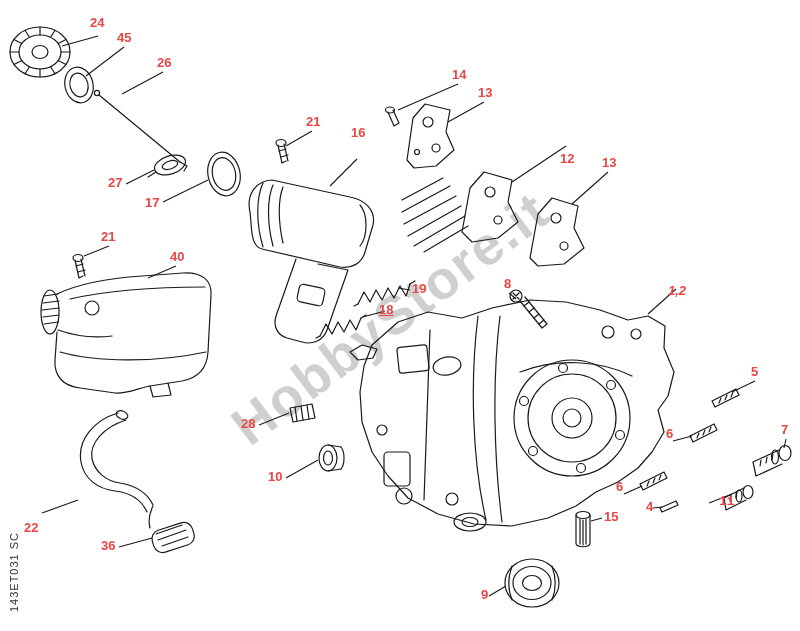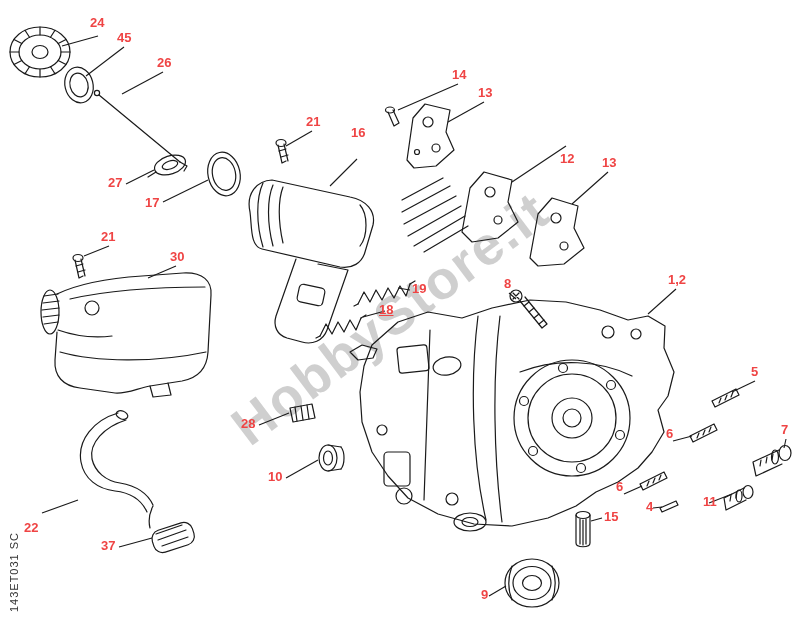--- a/index.html
+++ b/index.html
@@ -287,34 +287,34 @@
       <span class="part-label" style="left: 157px; top: 56px;">26</span>
       <span class="part-label" style="left: 452px; top: 68px;">14</span>
       <span class="part-label" style="left: 478px; top: 86px;">13</span>
       <span class="part-label" style="left: 306px; top: 115px;">21</span>
       <span class="part-label" style="left: 351px; top: 126px;">16</span>
       <span class="part-label" style="left: 560px; top: 144px; margin-top: 8px;">12</span>
       <span class="part-label" style="left: 602px; top: 156px;">13</span>
       <span class="part-label" style="left: 108px; top: 176px; text-align: center;">27</span>
       <span class="part-label" style="left: 145px; top: 196px;">17</span>
       <span class="part-label" style="left: 101px; top: 230px;">21</span>
-      <span class="part-label" style="left: 170px; top: 250px;">30</span>
+      <span class="part-label" style="left: 170px; top: 250px;">40</span>
       <span class="part-label" style="left: 412px; top: 282px;">19</span>
       <span class="part-label" style="left: 379px; top: 303px; text-decoration: underline;">18</span>
       <span class="part-label" style="left: 504px; top: 277px;">8</span>
-      <span class="part-label" style="left: 668px; top: 273px;">1,2</span>
+      <span class="part-label" style="left: 668px; top: 284px; font-style: italic;">1,2</span>
       <span class="part-label" style="left: 751px; top: 365px;">5</span>
       <span class="part-label" style="left: 666px; top: 427px;">6</span>
       <span class="part-label" style="left: 781px; top: 423px;">7</span>
       <span class="part-label" style="left: 241px; top: 417px;">28</span>
       <span class="part-label" style="left: 268px; top: 470px;">10</span>
       <span class="part-label" style="left: 616px; top: 480px;">6</span>
-      <span class="part-label" style="left: 703px; top: 495px;">11</span>
+      <span class="part-label" style="left: 719px; top: 495px; font-family: Liberation Mono, monospace;">11</span>
       <span class="part-label" style="left: 646px; top: 500px;">4</span>
       <span class="part-label" style="left: 24px; top: 505px; margin-top: 16px;">22</span>
       <span class="part-label" style="left: 604px; top: 510px;">15</span>
-      <span class="part-label" style="left: 101px; top: 539px;">37</span>
+      <span class="part-label" style="left: 101px; top: 539px;">36</span>
       <span class="part-label" style="left: 481px; top: 588px;">9</span>
     </div>
 
   <div class="doc-code">143ET031 SC</div>
 
 </div>
 
 </body></html>

